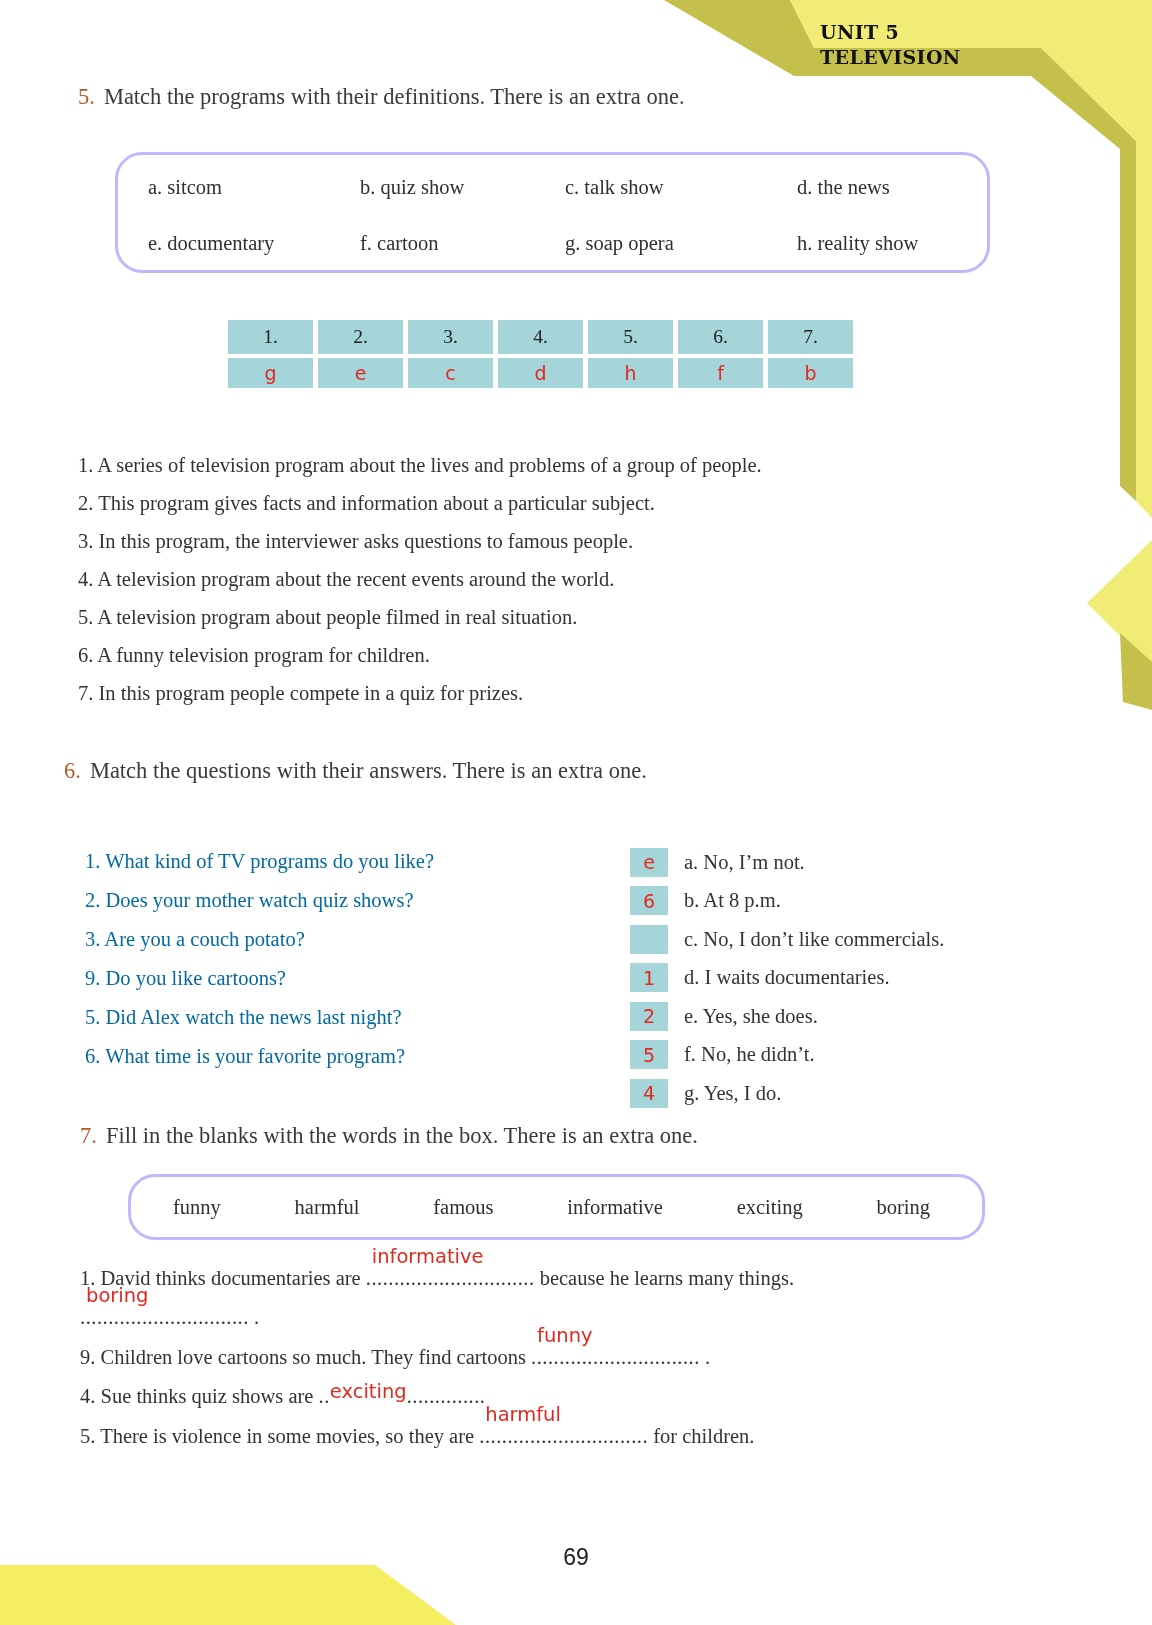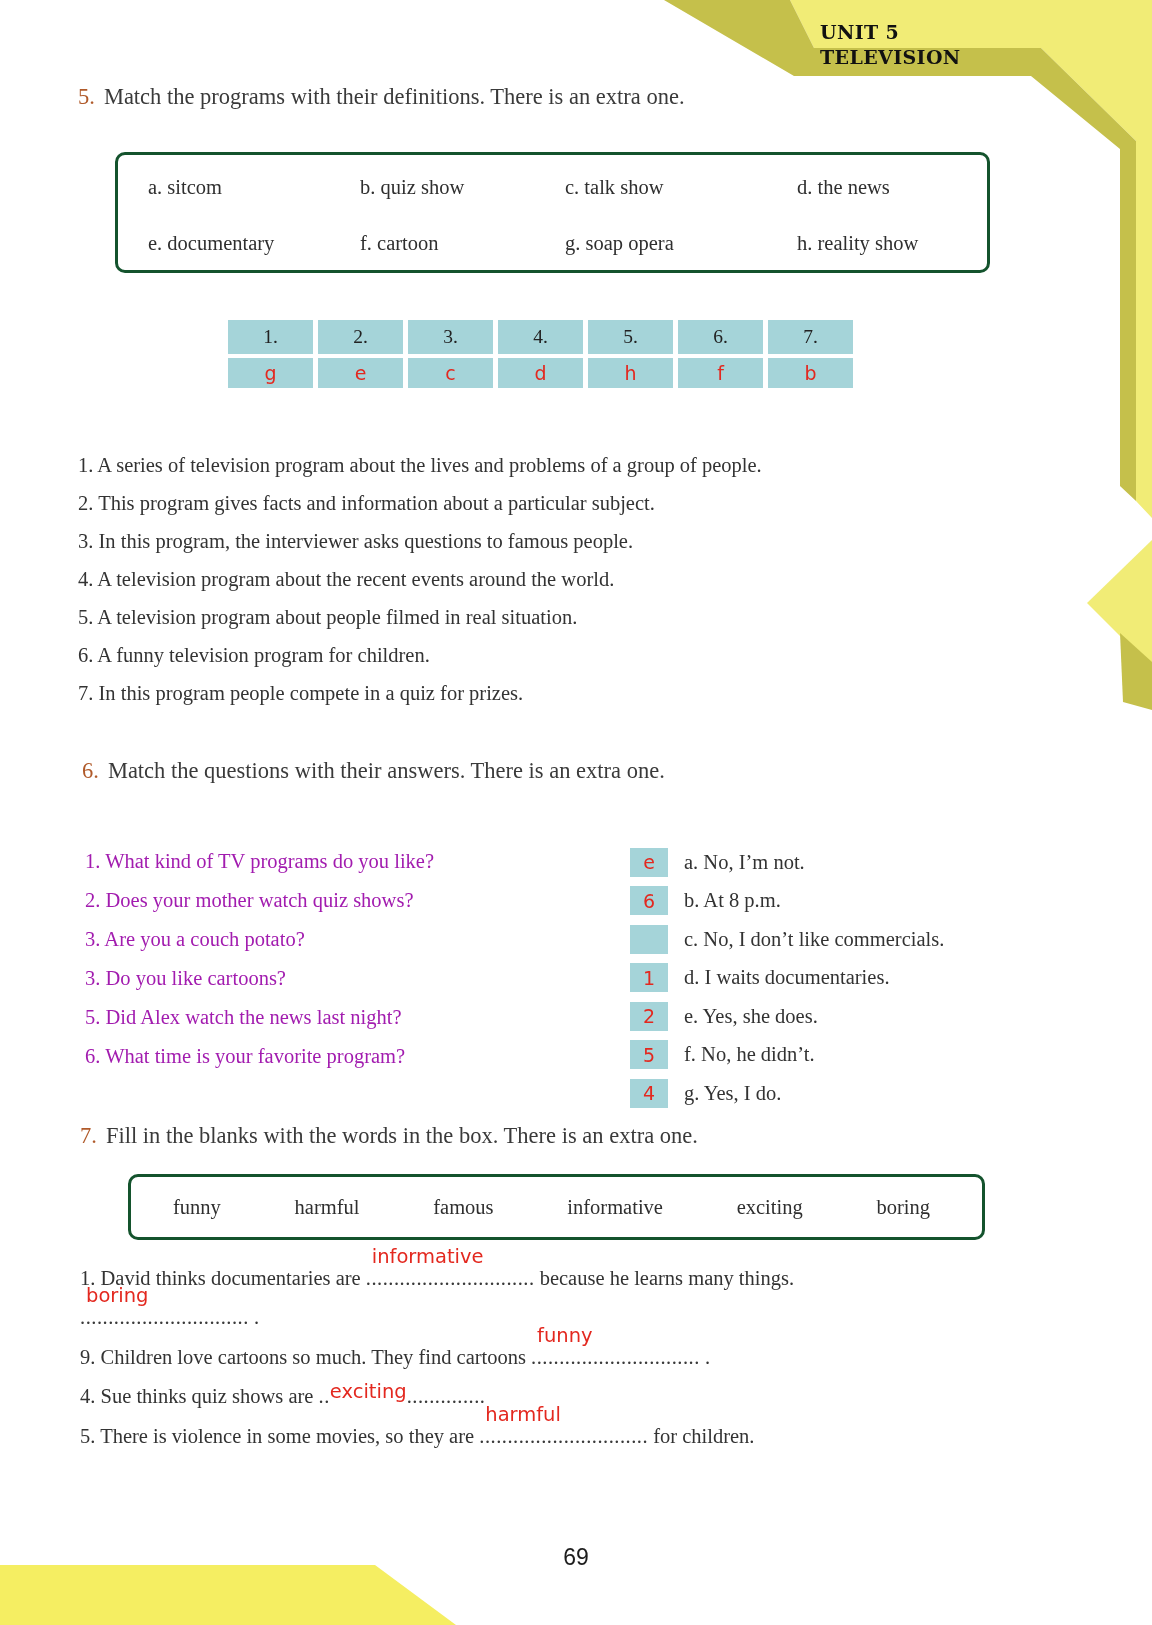--- a/index.html
+++ b/index.html
@@ -17,41 +17,41 @@
 
   .unit-head {
     position: absolute; left: 820px; top: 20px;
     font-family: "DejaVu Serif", serif; font-weight: bold;
     font-size: 19px; line-height: 25px; color: #111111; letter-spacing: 0.4px;
   }
 
   .ex-head { position: absolute; font-size: 22.5px; color: #3a3a3a; white-space: nowrap; }
   .ex-num  { color: #b05a2a; margin-right: 9px; }
 
-  .gbox { position: absolute; border: 3px solid #14532d; border-radius: 10px; background: #ffffff; box-sizing: border-box; }
+  .gbox { position: absolute; border: 3px solid #c4b5fd; border-radius: 27px; background: #ffffff; box-sizing: border-box; }
   .gbox1 { left: 115px; top: 152px; width: 875px; height: 121px; }
   .opt-grid {
     display: grid; grid-template-columns: 212px 205px 232px auto;
     padding: 21px 0 0 30px; row-gap: 33px; font-size: 20.5px; color: #2f2f2f;
   }
 
   .t5 { position: absolute; left: 228px; top: 320px; display: grid;
         grid-template-columns: repeat(7, 85px); gap: 4px 5px; }
   .t5 .h {
     background: #a5d4d9; height: 34px; display: flex; align-items: center; justify-content: center;
     font-size: 19.5px; color: #222222;
   }
   .t5 .a {
     background: #a5d4d9; height: 30px; display: flex; align-items: center; justify-content: center;
     font-family: "DejaVu Sans", sans-serif; font-size: 19px; color: #e3281f;
   }
 
   .defs { position: absolute; left: 78px; top: 446px; font-size: 20.5px; line-height: 38px; color: #333333; }
 
-  .q-col { position: absolute; left: 85px; top: 842px; font-size: 20.5px; line-height: 39px; color: #a21caf; }
+  .q-col { position: absolute; left: 85px; top: 842px; font-size: 20.5px; line-height: 39px; color: #0369a1; }
 
   .a-col { position: absolute; left: 630px; top: 843px; }
   .a-row { display: flex; align-items: center; height: 38.5px; font-size: 20.5px; color: #333333; }
   .a-box {
     width: 38px; height: 29px; background: #a5d4d9; margin-right: 16px;
     display: flex; align-items: center; justify-content: center;
     font-family: "DejaVu Sans", sans-serif; font-size: 19px; color: #e3281f; flex: 0 0 auto;
   }
 
   .gbox2 { left: 128px; top: 1174px; width: 857px; height: 66px;
@@ -131,29 +131,29 @@
   <div class="defs">
     <div>1. A series of television program about the lives and problems of a group of people.</div>
     <div>2. This program gives facts and information about a particular subject.</div>
     <div>3. In this program, the interviewer asks questions to famous people.</div>
     <div>4. A television program about the recent events around the world.</div>
     <div>5. A television program about people filmed in real situation.</div>
     <div>6. A funny television program for children.</div>
     <div>7. In this program people compete in a quiz for prizes.</div>
   </div>
 
-  <div class="ex-head" style="left:82px; top:758px;">
+  <div class="ex-head" style="left:64px; top:758px;">
     <span class="ex-num">6.</span><span>Match the questions with their answers. There is an extra one.</span>
   </div>
 
   <div class="q-col">
     <div>1. What kind of TV programs do you like?</div>
     <div>2. Does your mother watch quiz shows?</div>
     <div>3. Are you a couch potato?</div>
-    <div>3. Do you like cartoons?</div>
+    <div>9. Do you like cartoons?</div>
     <div>5. Did Alex watch the news last night?</div>
     <div>6. What time is your favorite program?</div>
   </div>
 
   <div class="a-col">
     <div class="a-row">
       <span class="a-box">e</span>
       <span>a. No, I’m not.</span>
     </div>
     <div class="a-row">

